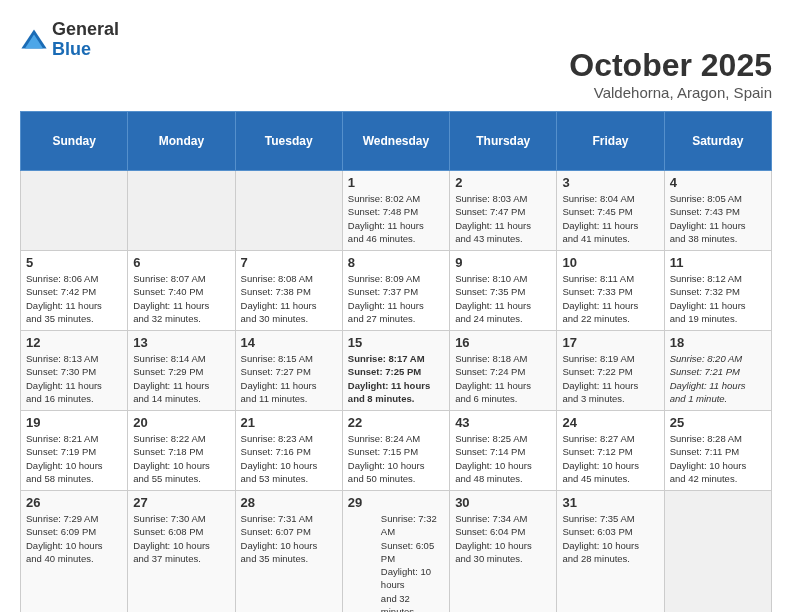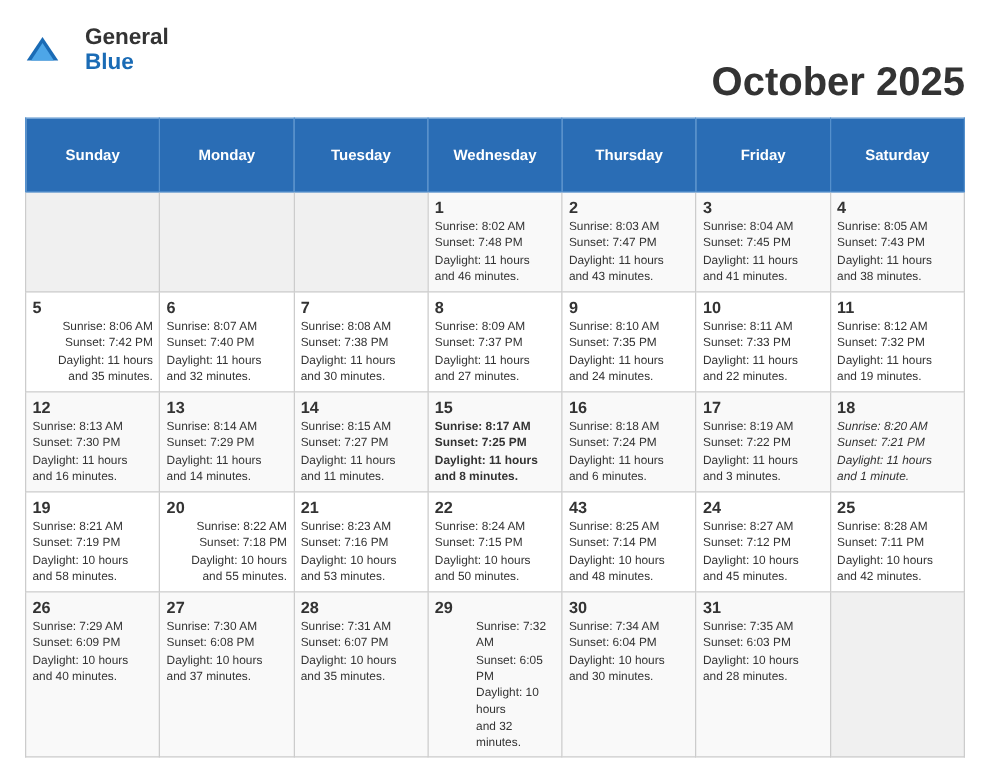--- a/index.html
+++ b/index.html
@@ -12,21 +12,21 @@
     }
     .header {
       display: flex;
       justify-content: space-between;
       align-items: flex-start;
       margin-bottom: 10px;
     }
     .logo {
       display: flex;
       align-items: center;
-      gap: 20px;
+      gap: 4px;
     }
     .logo-text {
       font-size: 18px;
       font-weight: bold;
       line-height: 1.1;
     }
     .logo-general { color: #333; }
     .logo-blue { color: #1a6bb5; }
     .logo-icon {
       width: 28px;
@@ -96,20 +96,21 @@
       <polygon points="20,5 38,32 2,32" fill="#1a6bb5"></polygon>
       <polygon points="20,12 33,32 7,32" fill="#4da6e8"></polygon>
     </svg>
     <div class="logo-text">
       <div class="logo-general">General</div>
       <div class="logo-blue">Blue</div>
     </div>
   </div>
   <div class="title-block">
     <div class="month-title">October 2025</div>
+    <div class="location">Valdehorna, Aragon, Spain</div>
   </div>
 </div>
 
 <table>
   <thead>
     <tr>
     <th>Sunday</th>
         <th>Monday</th>
         <th>Tuesday</th>
         <th>Wednesday</th>
@@ -148,21 +149,21 @@
           <span class="day-number">4</span>
           <div class="day-info" style="white-space: pre-line;">Sunrise: 8:05 AM
 Sunset: 7:43 PM
 Daylight: 11 hours
 and 38 minutes.</div>
         </td>
       </tr>
       <tr>
         <td>
           <span class="day-number">5</span>
-          <div class="day-info" style="white-space: pre-line; text-align: right;">Sunrise: 8:06 AM
+          <div class="day-info" style="white-space: pre-line;">Sunrise: 8:06 AM
 Sunset: 7:42 PM
 Daylight: 11 hours
 and 35 minutes.</div>
         </td>
         <td>
           <span class="day-number">6</span>
           <div class="day-info" style="white-space: pre-line;">Sunrise: 8:07 AM
 Sunset: 7:40 PM
 Daylight: 11 hours
 and 32 minutes.</div>
@@ -257,21 +258,21 @@
       <tr>
         <td>
           <span class="day-number">19</span>
           <div class="day-info" style="white-space: pre-line;">Sunrise: 8:21 AM
 Sunset: 7:19 PM
 Daylight: 10 hours
 and 58 minutes.</div>
         </td>
         <td>
           <span class="day-number">20</span>
-          <div class="day-info" style="white-space: pre-line; text-align: right;">Sunrise: 8:22 AM
+          <div class="day-info" style="white-space: pre-line;">Sunrise: 8:22 AM
 Sunset: 7:18 PM
 Daylight: 10 hours
 and 55 minutes.</div>
         </td>
         <td>
           <span class="day-number">21</span>
           <div class="day-info" style="white-space: pre-line;">Sunrise: 8:23 AM
 Sunset: 7:16 PM
 Daylight: 10 hours
 and 53 minutes.</div>

